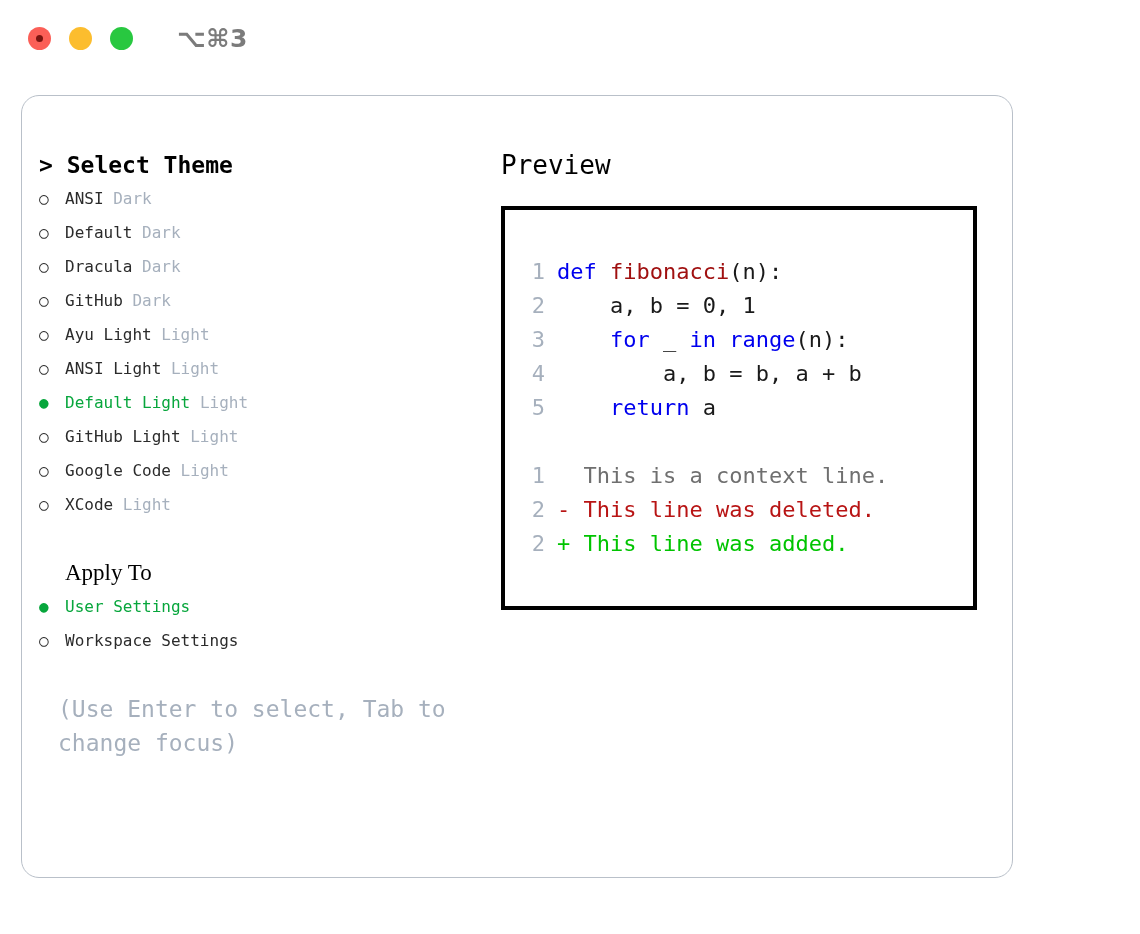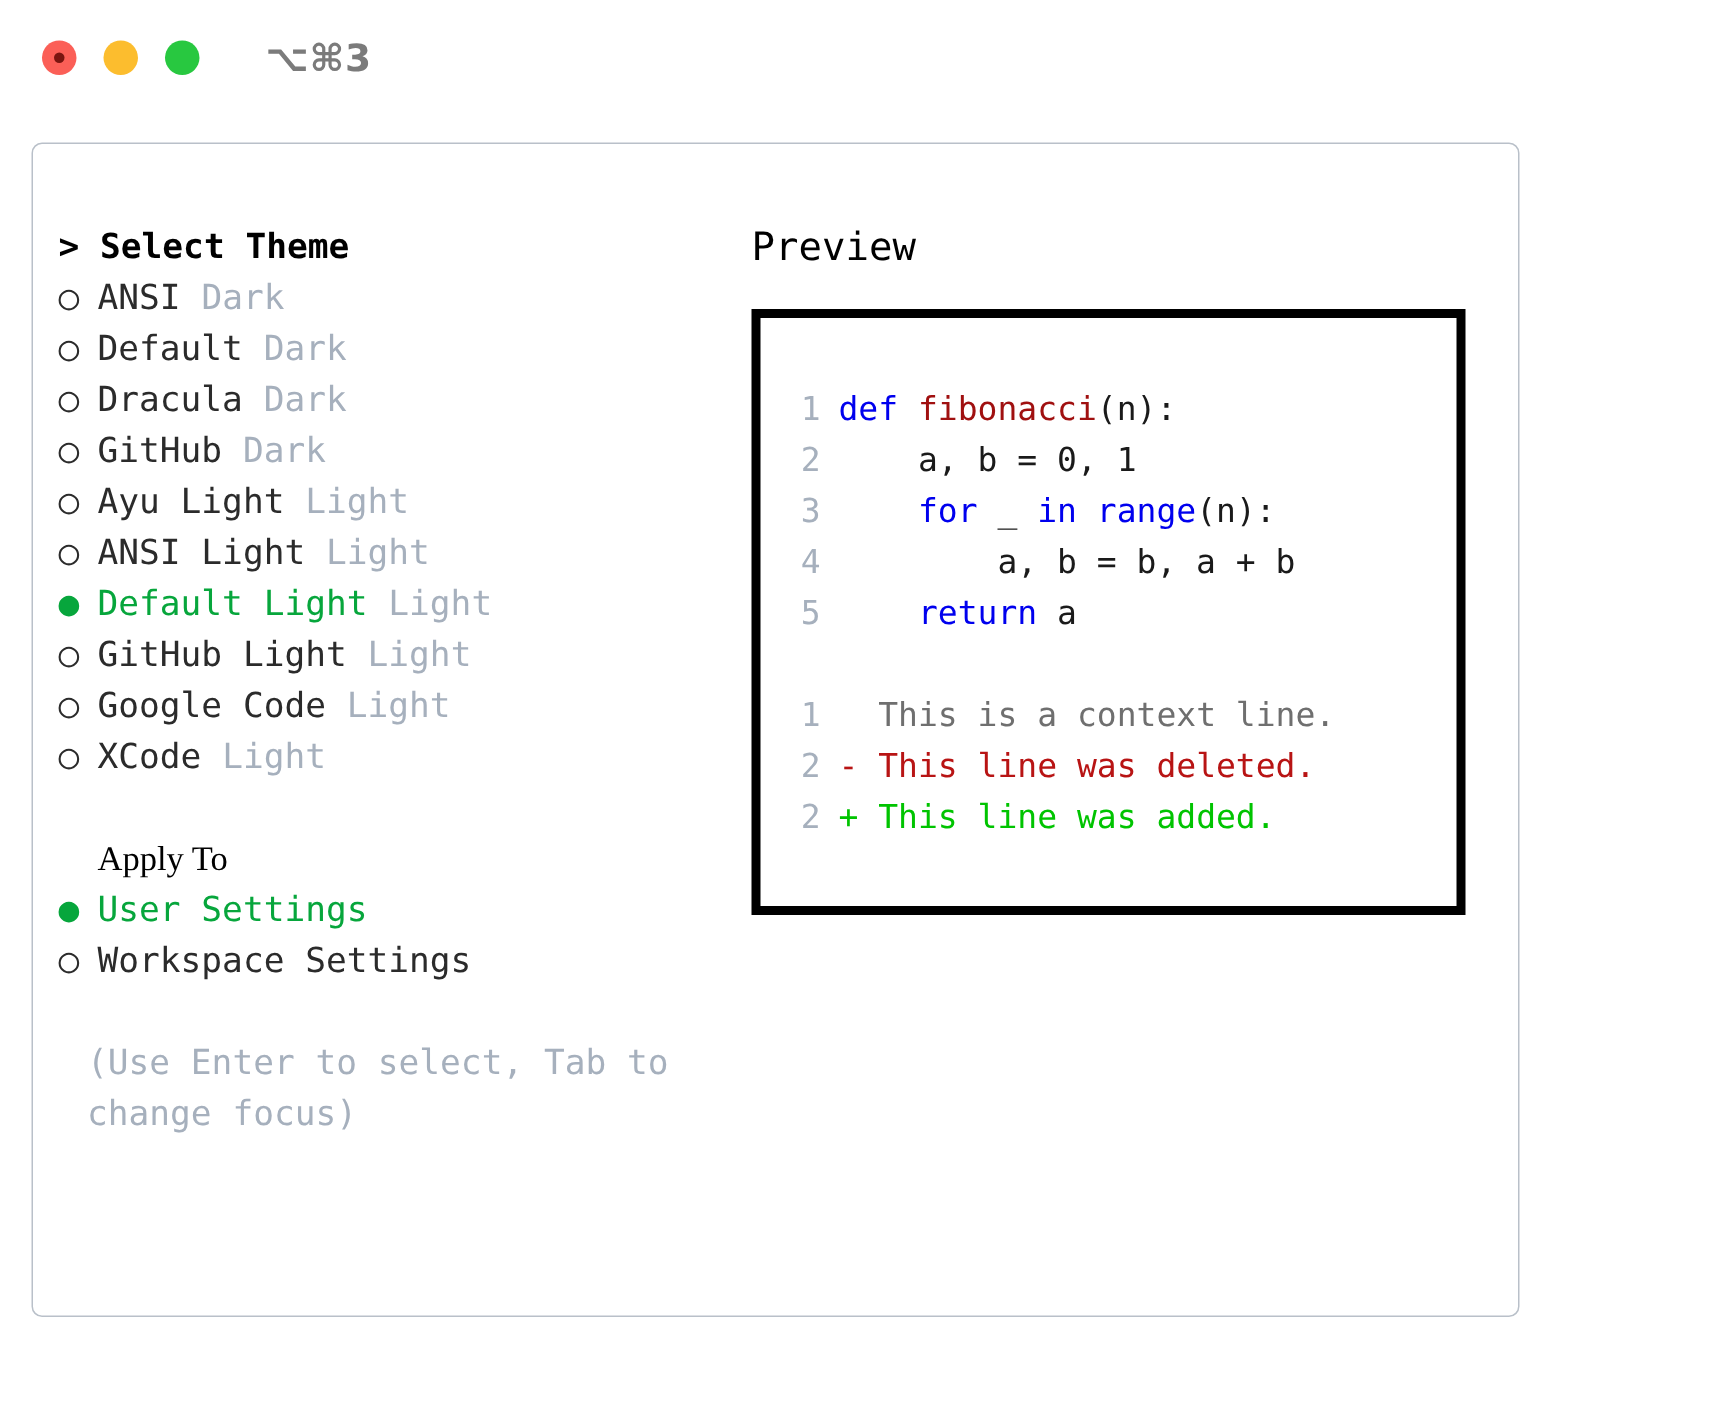--- a/index.html
+++ b/index.html
@@ -60,21 +60,21 @@
   }
 
   
   .panel {
     position: absolute;
     left: 21px;
     top: 95px;
     width: 992px;
     height: 783px;
     border: 1px solid #b9c0c9;
-    border-radius: 7px;
+    border-radius: 18px;
     box-sizing: border-box;
     background: #ffffff;
   }
 
   .columns {
     position: absolute;
     left: 0; top: 0;
     width: 100%; height: 100%;
   }
 
@@ -94,21 +94,21 @@
 
   .heading {
     font-size: 23px;
     line-height: 34px;
     color: #000000;
     white-space: pre;
   }
   .heading.bold { font-weight: bold; }
 
   .opt-row {
-    font-size: 23px;
+    font-size: 16px;
     line-height: 34px;
     color: #2b2b2b;
     white-space: pre;
   }
   .bullet {
     display: inline-block;
     width: 26px;
     color: #2b2b2b;
   }
   .opt-row.selected .bullet,
@@ -133,21 +133,21 @@
   .preview-title {
     font-size: 26px;
     line-height: 34px;
     color: #000000;
     white-space: pre;
   }
   .preview-box {
     margin-top: 24px;
     width: 476px;
     height: 404px;
-    border: 6px solid #000000;
+    border: 4px solid #000000;
     box-sizing: border-box;
     background: #ffffff;
     position: relative;
   }
   .code {
     position: absolute;
     left: 16px;
     top: 45px;
     font-size: 22px;
     line-height: 34px;

